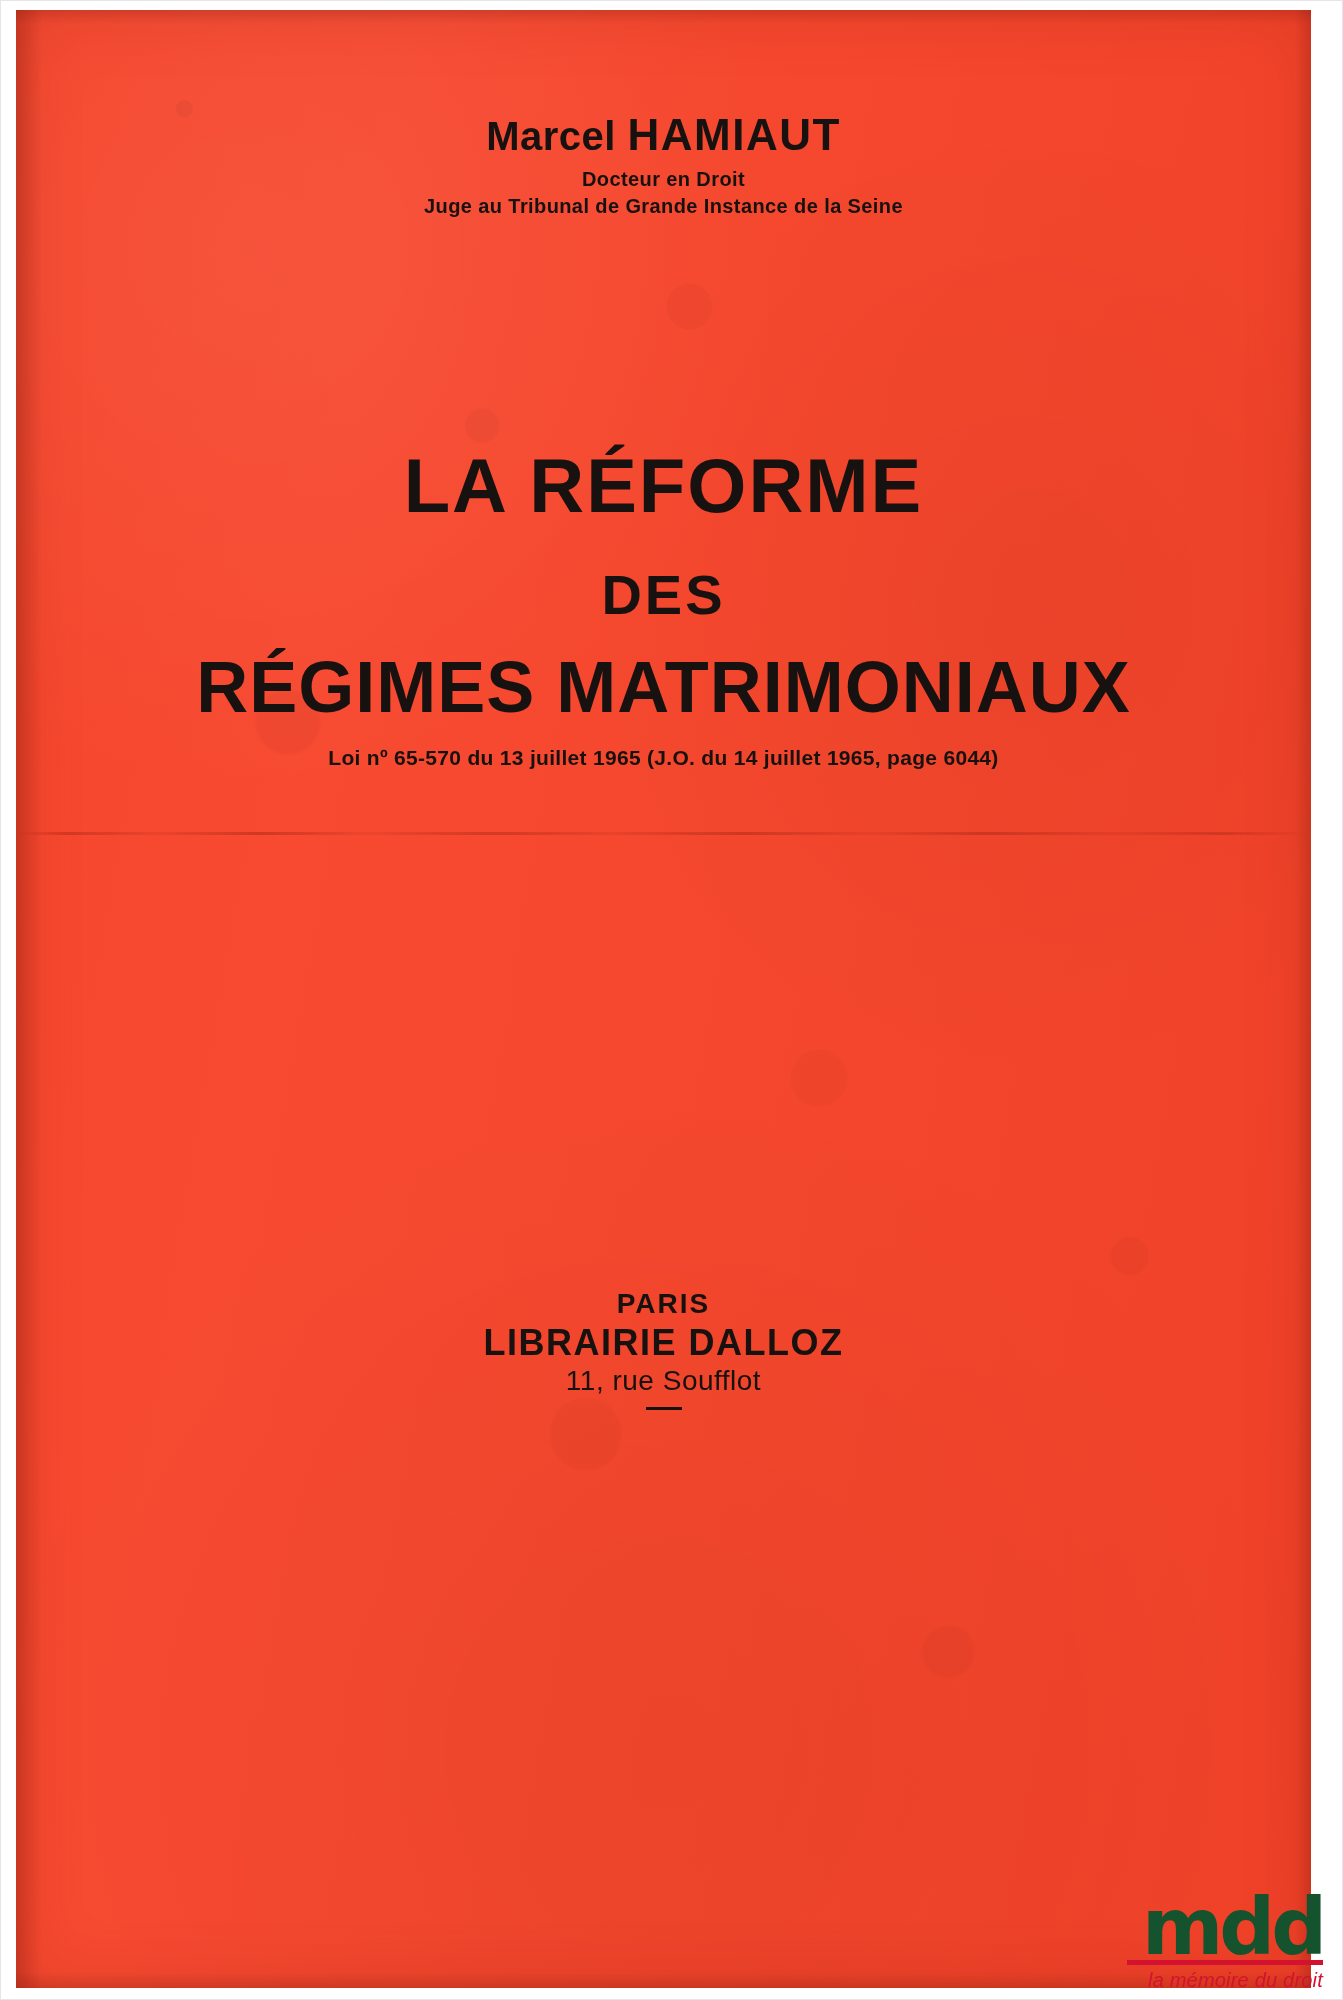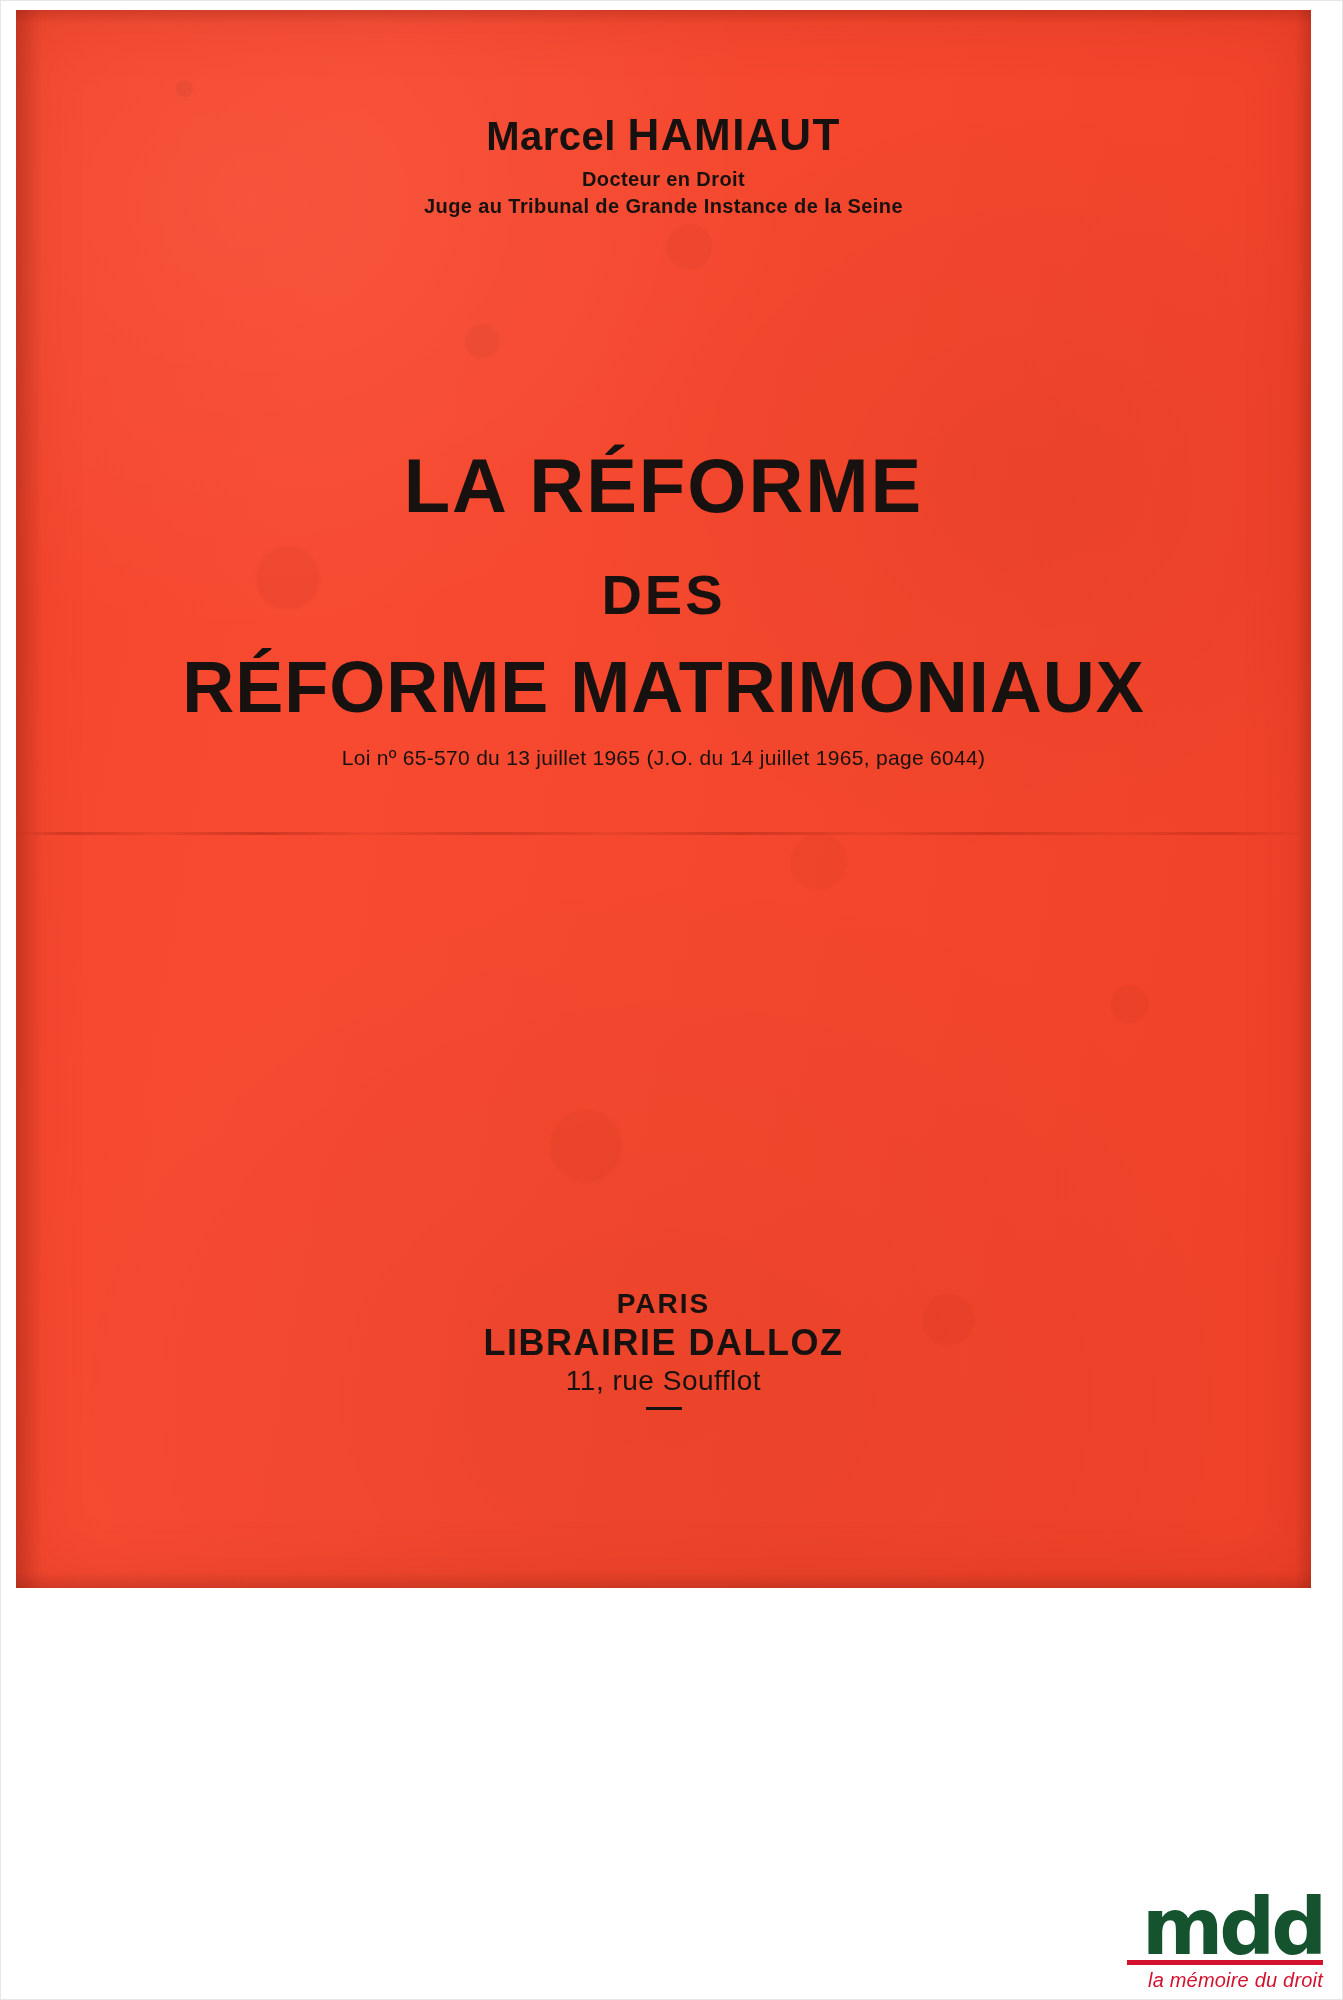--- a/index.html
+++ b/index.html
@@ -21,21 +21,21 @@
     background: #ffffff;
     overflow: hidden;
   }
 
   
   .cover {
     position: absolute;
     left: 16px;
     top: 10px;
     width: 1295px;
-    height: 1578px;
+    height: 1978px;
     background:
       radial-gradient(ellipse 60% 40% at 18% 12%, rgba(255,255,255,0.06), rgba(255,255,255,0) 70%),
       radial-gradient(ellipse 50% 35% at 78% 30%, rgba(0,0,0,0.035), rgba(0,0,0,0) 70%),
       radial-gradient(ellipse 70% 45% at 50% 88%, rgba(0,0,0,0.04), rgba(0,0,0,0) 75%),
       linear-gradient(100deg, #f4462c 0%, #f74a31 25%, #f4472d 55%, #ef4128 100%);
     box-shadow: inset 0 0 70px rgba(120,20,10,0.16);
   }
 
   
   .cover::before {
@@ -161,21 +161,21 @@
     top: 636px;
     font-size: 72px;
     font-weight: 700;
     letter-spacing: 1px;
     white-space: nowrap;
   }
 
   .law-ref {
     top: 736px;
     font-size: 21px;
-    font-weight: 400;
+    font-weight: 700;
     letter-spacing: 0.3px;
   }
 
   .imprint-city {
     top: 1278px;
     font-size: 28px;
     font-weight: 600;
     letter-spacing: 2px;
   }
   .imprint-publisher {
@@ -262,21 +262,21 @@
     <div class="ink author">
       <span class="first">Marcel</span>
       <span class="last">HAMIAUT</span>
     </div>
 
     <div class="ink subtitle1">Docteur en Droit</div>
     <div class="ink subtitle2">Juge au Tribunal de Grande Instance de la Seine</div>
 
     <div class="ink title-line1">LA RÉFORME</div>
     <div class="ink title-line2">DES</div>
-    <div class="ink title-line3">RÉFORME  MATRIMONIAUX</div>
+    <div class="ink title-line3">RÉGIMES  MATRIMONIAUX</div>
 
     <div class="ink law-ref">Loi nº 65-570 du 13 juillet 1965 (J.O. du 14 juillet 1965, page 6044)</div>
 
     <div class="ink imprint-publisher">LIBRAIRIE DALLOZ</div>
     <div class="ink imprint-city">PARIS</div>
     <div class="ink imprint-address">11, rue Soufflot</div>
     <div class="imprint-rule"></div>
 
   </div>
 

